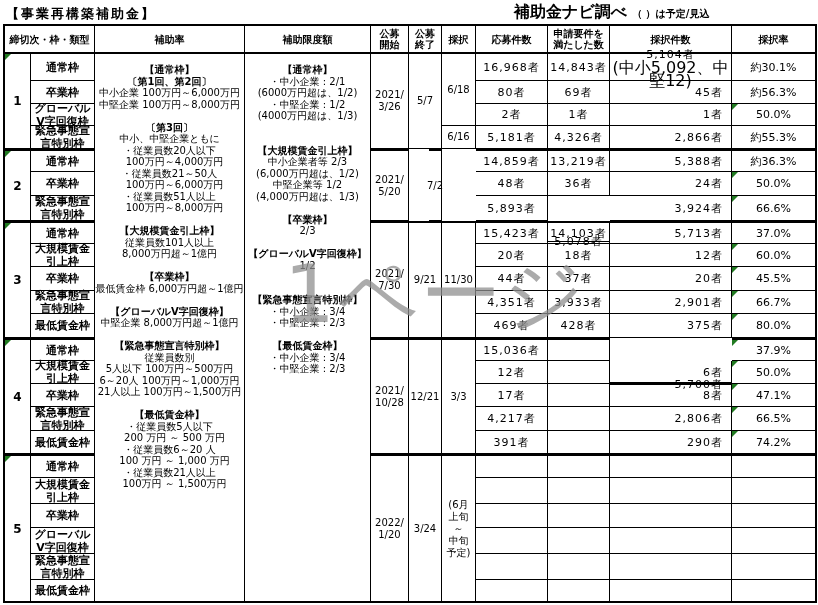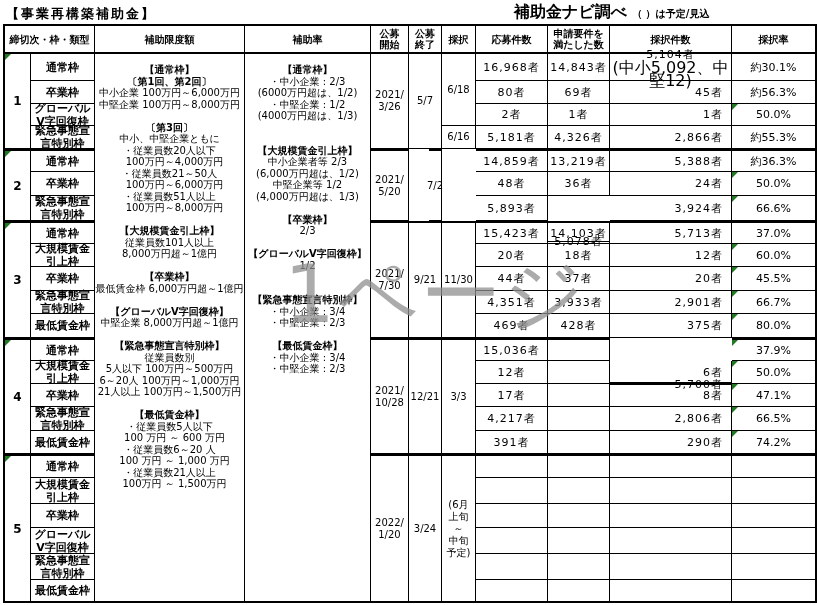--- a/index.html
+++ b/index.html
@@ -56,22 +56,22 @@
 <div class="title-right">
   <span class="source-title">補助金ナビ調べ</span>
   <span class="source-legend">（ ）は予定/見込</span>
 </div>
 
 <div class="watermark">1ページ</div>
 
 <div class="tbl">
   <div class="hdr">
     <div class="c" style="grid-column:1 / span 2">締切次・枠・類型</div>
+    <div class="c">補助率</div>
     <div class="c">補助限度額</div>
-    <div class="c">補助率</div>
     <div class="c">
         <span class="hw" style="width:22px">公募開始</span>
       </div>
     <div class="c">
         <span class="hw" style="width:22px">公募終了</span>
       </div>
     <div class="c">採択</div>
     <div class="c">応募件数</div>
     <div class="c">
         <span class="hw" style="width:52px">申請要件を満たした数</span>
@@ -106,29 +106,29 @@
         <div>中堅企業 8,000万円超～1億円</div>
         <div>&nbsp;</div>
         <div class="bold">【緊急事態宣言特別枠】</div>
         <div>従業員数別</div>
         <div>5人以下 100万円～500万円</div>
         <div>6～20人 100万円～1,000万円</div>
         <div>21人以上 100万円～1,500万円</div>
         <div>&nbsp;</div>
         <div class="bold">【最低賃金枠】</div>
         <div>・従業員数5人以下</div>
-        <div>　100 万円 ～ 600 万円</div>
+        <div>　200 万円 ～ 500 万円</div>
         <div>・従業員数6～20 人</div>
         <div>　100 万円 ～ 1,000 万円</div>
         <div>・従業員数21人以上</div>
         <div>　100万円 ～ 1,500万円</div>
       </div>
       <div class="c block nb" style="grid-area: 1 / 4 / span 23;">
         <div class="bold">【通常枠】</div>
-        <div>・中小企業 : 2/3</div>
+        <div>・中小企業 : 2/1</div>
         <div>(6000万円超は、1/2)</div>
         <div>・中堅企業 : 1/2</div>
         <div>(4000万円超は、1/3)</div>
         <div>&nbsp;</div>
         <div>&nbsp;</div>
         <div class="bold">【大規模賃金引上枠】</div>
         <div>中小企業者等 2/3</div>
         <div>(6,000万円超は、1/2)</div>
         <div>中堅企業等 1/2</div>
         <div>(4,000万円超は、1/3)</div>

